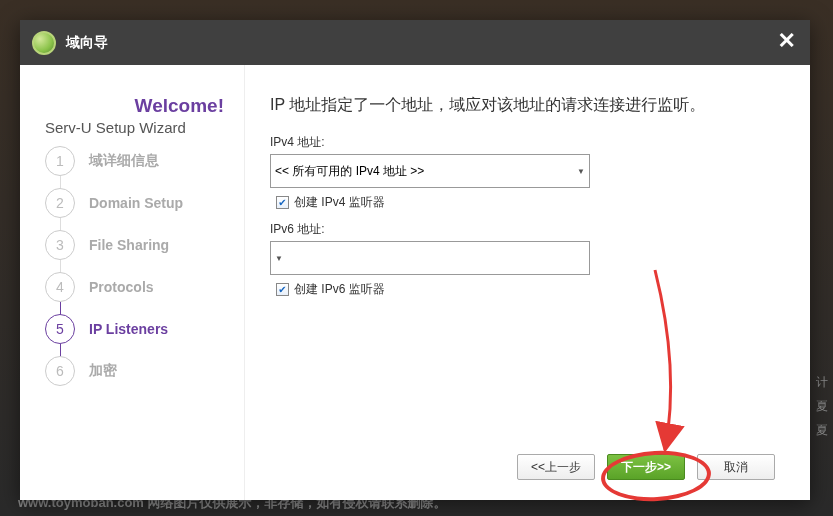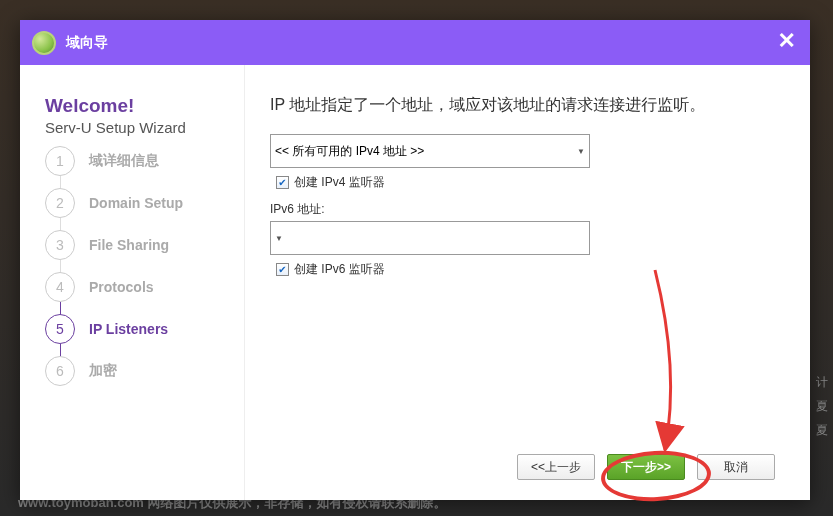--- a/index.html
+++ b/index.html
@@ -20,21 +20,21 @@
       position: absolute;
       left: 20px;
       top: 20px;
       width: 790px;
       height: 480px;
       background: #fff;
       box-shadow: 0 4px 20px rgba(0,0,0,0.5);
     }
     .dialog-header {
       height: 45px;
-      background: #8b5cf6;
+      background: #404040;
       display: flex;
       align-items: center;
       padding: 0 12px;
       position: relative;
     }
     .header-icon {
       width: 24px;
       height: 24px;
       border-radius: 50%;
       background: radial-gradient(circle at 30% 30%, #d4e89a, #8bc34a 60%, #558b2f);
@@ -51,21 +51,21 @@
       font-weight: bold;
       cursor: pointer;
       line-height: 1;
     }
     .dialog-body { display: flex; height: calc(100% - 45px); }
     .sidebar {
       width: 225px;
       padding: 30px 20px 20px 25px;
       border-right: 1px solid #eee;
     }
-    .welcome-title { color: #6b3fa0; font-size: 19px; font-weight: bold; margin-bottom: 2px; }
+    .welcome-title { color: #6b3fa0; font-size: 19px; font-weight: bold; margin-bottom: 2px; text-align: right; }
     .welcome-sub { color: #555; font-size: 15px; margin-bottom: 10px; }
     .welcome-desc { color: #888; font-size: 11.5px; line-height: 1.5; margin-bottom: 25px; }
     .steps { list-style: none; }
     .step {
       display: flex;
       align-items: center;
       margin-bottom: 12px;
       position: relative;
     }
     .step-num {
@@ -240,20 +240,21 @@
         <li class="step">
           <div class="step-num">6</div>
           <div class="step-label">加密</div>
         </li>
       </ul>
     </div>
     <div class="main">
       <div class="instruction">IP 地址指定了一个地址，域应对该地址的请求连接进行监听。</div>
 
       <div class="field-group">
+        <label class="field-label">IPv4 地址:</label>
         <div class="dropdown">
           <span>&lt;&lt; 所有可用的 IPv4 地址 &gt;&gt;</span>
           <span class="dropdown-arrow">▼</span>
         </div>
         <div class="checkbox-row">
           <div class="checkbox">✔</div>
           <span>创建 IPv4 监听器</span>
         </div>
       </div>
 

